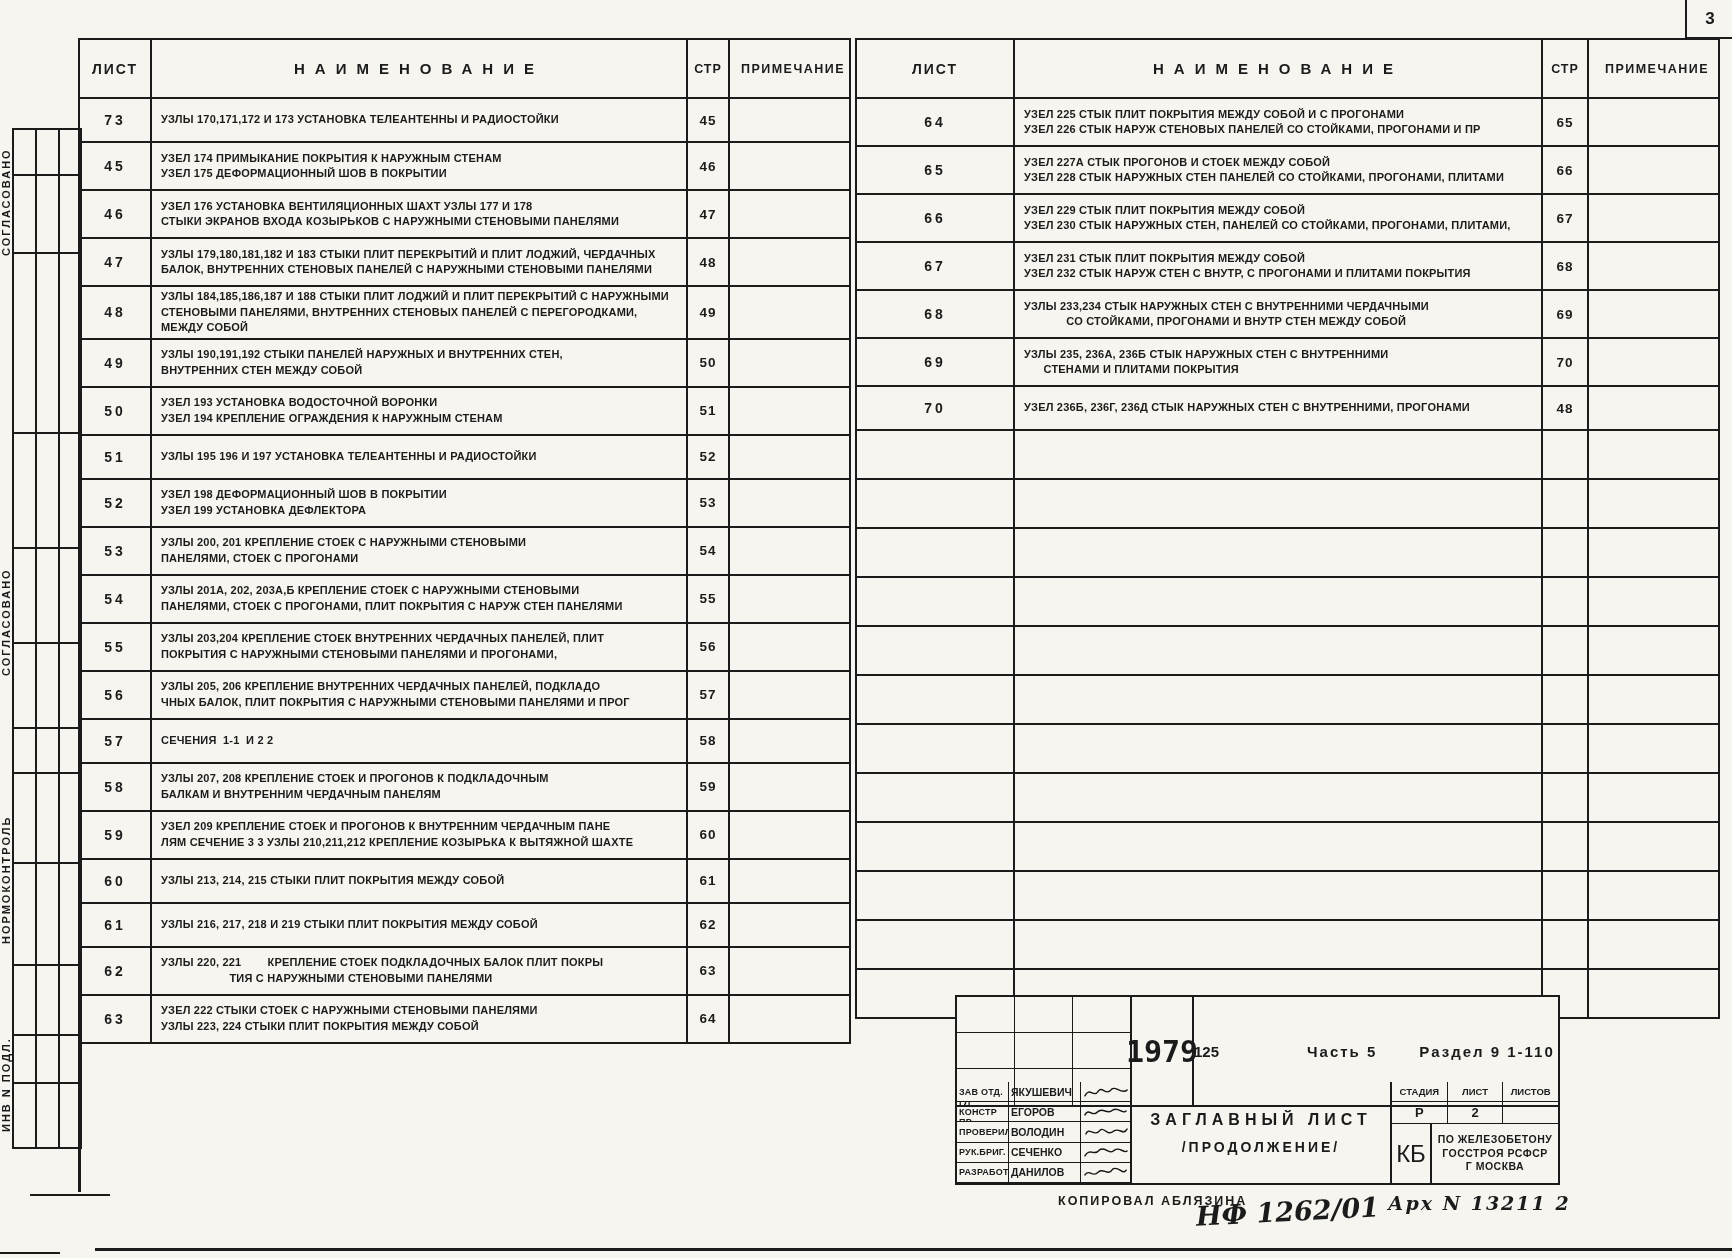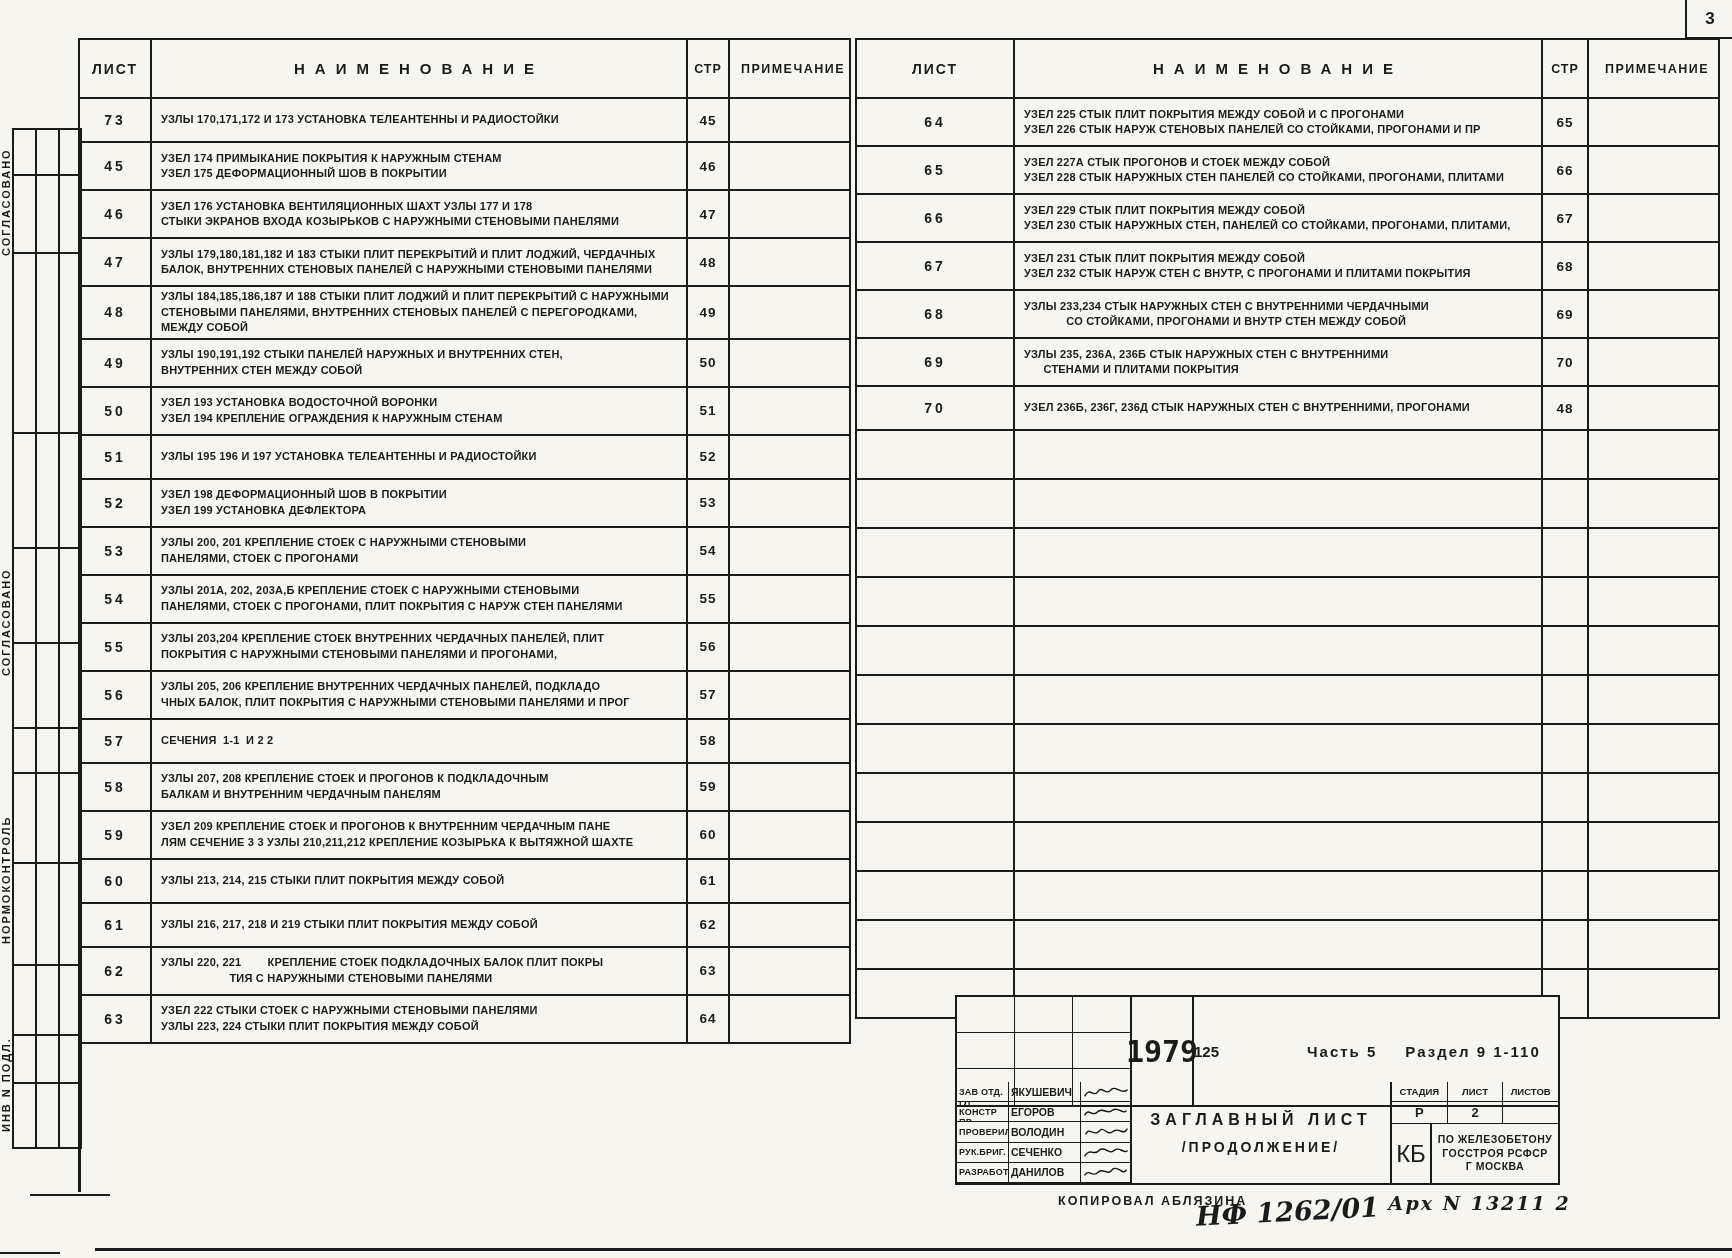--- a/index.html
+++ b/index.html
@@ -66,21 +66,21 @@
     display:grid;grid-template-columns:58px 58px 1fr;grid-template-rows:1fr 1fr 1fr;box-sizing:border-box;}
   .changes div{border-right:1.5px solid var(--ink);border-bottom:1.5px solid var(--ink);}
   .changes div:nth-child(3n){border-right:none;}
   .changes div:nth-child(n+7){border-bottom:none;}
   .yearbox{width:60px;flex:0 0 60px;border-right:2px solid var(--ink);
     display:flex;align-items:center;justify-content:center;
     font-family:"DejaVu Sans Mono",monospace;font-size:30px;font-weight:700;letter-spacing:0;}
   .infocell{flex:1;display:flex;align-items:center;font-weight:700;font-size:15px;}
   .infocell .series{text-align:right;}
   .infocell .part{margin-left:88px;letter-spacing:2px;}
-  .infocell .section{margin-left:28px;letter-spacing:2px;}
+  .infocell .section{margin-left:42px;letter-spacing:2px;}
   .stamp-rowB{position:absolute;left:0;top:85px;right:0;bottom:0;display:flex;}
   .signs{width:175px;flex:0 0 175px;border-right:2px solid var(--ink);
     display:grid;grid-template-columns:52px 72px 1fr;grid-auto-rows:20.2px;box-sizing:border-box;}
   .signs .sc{border-right:1.5px solid var(--ink);border-bottom:1.5px solid var(--ink);
     display:flex;align-items:center;overflow:hidden;padding-left:2px;box-sizing:border-box;}
   .signs .sc.role{font-size:9px;font-weight:700;text-transform:uppercase;letter-spacing:0.2px;}
   .signs .sc.name{font-size:10.5px;font-weight:700;text-transform:uppercase;}
   .signs .sc.sig{border-right:none;justify-content:center;padding:0;}
   .titlecell{width:260px;flex:0 0 260px;border-right:2px solid var(--ink);
     display:flex;flex-direction:column;align-items:center;justify-content:center;gap:10px;box-sizing:border-box;}

